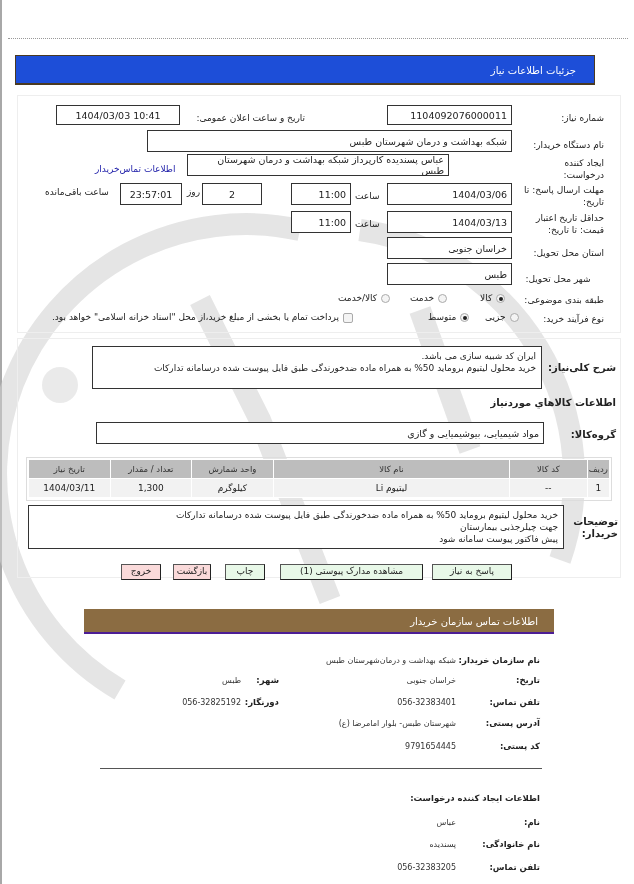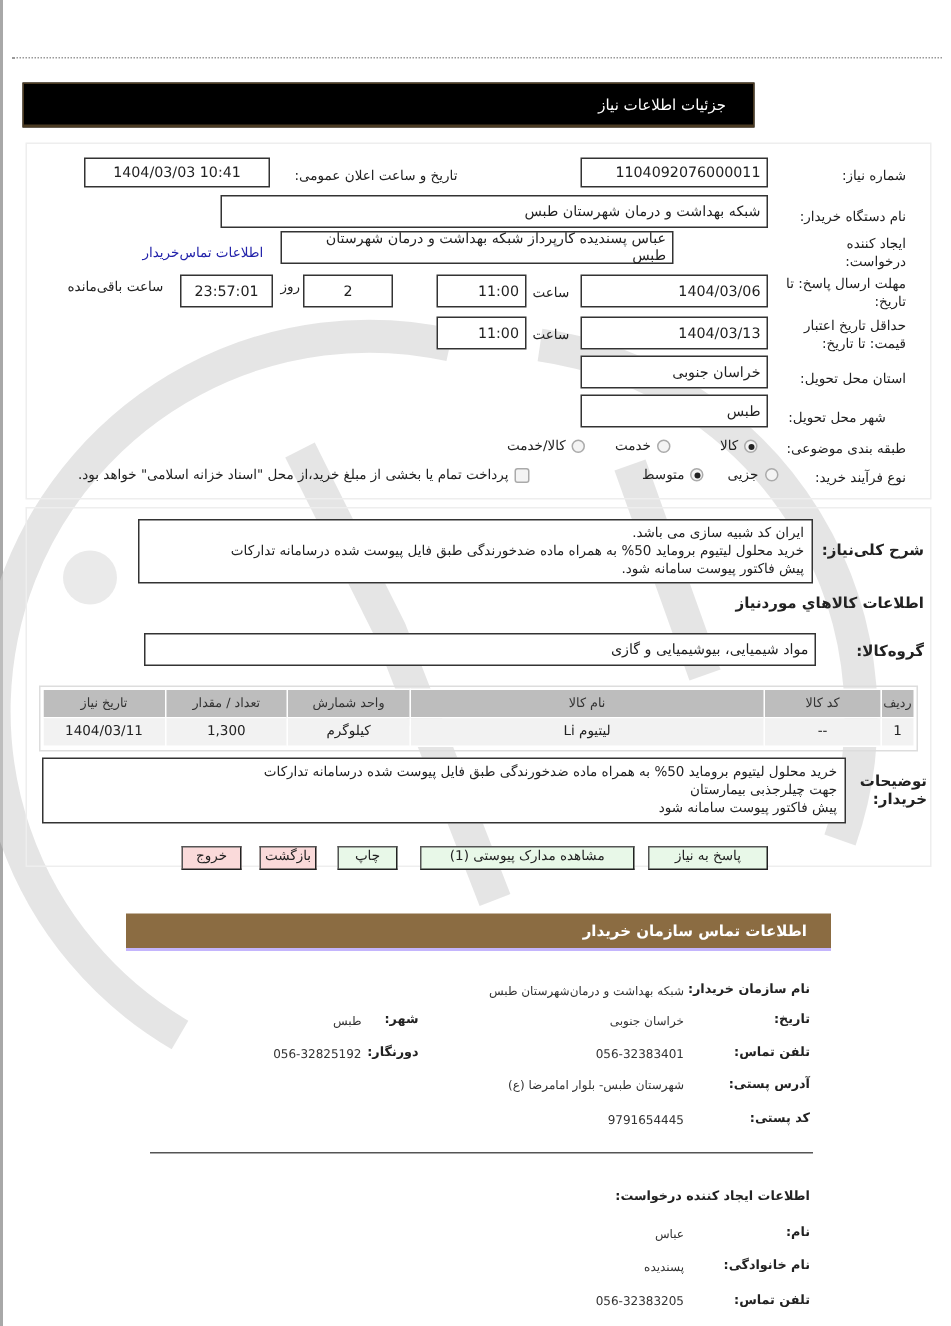--- a/index.html
+++ b/index.html
@@ -1,42 +1,42 @@
 <!DOCTYPE html>
 <html><head>
 <meta charset="utf-8">
 <style>
   * { box-sizing: border-box; margin: 0; padding: 0; }
   html, body { width: 634px; height: 884px; background: #fff; overflow: hidden; }
   body { font-family: "DejaVu Sans", sans-serif; font-size: 9px; color: #222; position: relative; }
   .leftline { position: absolute; left: 0; top: 0; width: 2px; height: 884px; background: #a8a8a8; }
   .dotline { position: absolute; left: 8px; top: 38px; width: 620px; border-top: 1px dotted #999; }
   .watermark { position: absolute; left: 0; top: 0; width: 634px; height: 884px; pointer-events: none; z-index: 0; }
-  .hdr { position: absolute; left: 15px; top: 55px; width: 488px; height: 30px; background: #000000; border: 1px solid #4a3a22; border-bottom: 2px solid #4a3a22; direction: rtl; color: #fff; font-size: 10px; padding: 9px 18px 0 0; z-index: 1; }
+  .hdr { position: absolute; left: 15px; top: 55px; width: 580px; height: 30px; background: #1d4ed8; border: 1px solid #4a3a22; border-bottom: 2px solid #4a3a22; direction: rtl; color: #fff; font-size: 10px; padding: 9px 18px 0 0; z-index: 1; }
   .panel { position: absolute; left: 17px; width: 604px; border: 1px solid #eee; z-index: 1; }
   .lbl { position: absolute; direction: rtl; text-align: right; font-size: 9px; color: #222; z-index: 2; line-height: 12px; }
   .box { position: absolute; border: 1px solid #333; background: #fff; font-size: 9.5px; color: #222; padding: 0 4px; display: flex; align-items: center; z-index: 2; direction: rtl; }
   .box.ltr { direction: ltr; justify-content: flex-end; }
   .box.ctr { justify-content: center; }
   .link { position: absolute; color: #2222aa; font-size: 9px; direction: rtl; z-index: 2; cursor: pointer; }
   .radio { display: inline-block; width: 9px; height: 9px; border-radius: 50%; border: 1px solid #aaa; background: #f4f4f4; vertical-align: middle; position: relative; }
   .radio.on::after { content: ""; position: absolute; left: 2px; top: 2px; width: 4px; height: 4px; border-radius: 50%; background: #222; }
   .chk { display: inline-block; width: 10px; height: 10px; border: 1px solid #aaa; border-radius: 2px; background: #f4f4f4; vertical-align: middle; }
   .opt { position: absolute; direction: rtl; font-size: 9px; z-index: 2; white-space: nowrap; }
   .opt .radio, .opt .chk { margin-left: 4px; }
   .bold { font-weight: bold; font-size: 10px; }
   .textbox { position: absolute; border: 1px solid #333; background: #fff; direction: rtl; text-align: right; font-size: 9px; padding: 3px 5px; line-height: 12px; z-index: 2; }
   table.items { position: absolute; left: 28px; top: 459px; width: 582px; border-collapse: collapse; direction: rtl; z-index: 2; font-size: 9px; }
   table.items th { background: #bdbdbd; color: #333; font-weight: normal; height: 19px; border: 1px solid #fff; font-size: 8.5px; }
   table.items td { background: #f2f2f2; height: 19px; text-align: center; border: 1px solid #fff; }
   .tablewrap { position: absolute; left: 26px; top: 457px; width: 586px; height: 44px; border: 1px solid #ddd; z-index: 1; }
   .btn { position: absolute; height: 16px; border: 1px solid #555; border-right-color: #222; border-bottom-color: #222; font-size: 9px; text-align: center; line-height: 13px; z-index: 2; cursor: pointer; direction: rtl; }
   .btn.green { background: #e8f8e8; }
   .btn.red { background: #fadada; }
-  .hdr2 { position: absolute; left: 84px; top: 609px; width: 470px; height: 25px; background: #8b6c42; color: #fff; font-weight: bold; font-size: 10px; direction: rtl; padding: 7px 16px 0 0; z-index: 1; border-bottom: 2px solid #c4b5fd; }
+  .hdr2 { position: absolute; left: 84px; top: 609px; width: 470px; height: 25px; background: #8b6c42; color: #fff; font-weight: normal; font-size: 10px; direction: rtl; padding: 7px 16px 0 0; z-index: 1; border-bottom: 2px solid #4c1d95; }
   .clbl { position: absolute; direction: rtl; font-size: 8.5px; font-weight: bold; color: #222; z-index: 2; white-space: nowrap; }
   .cval { position: absolute; direction: rtl; font-size: 8px; color: #333; z-index: 2; white-space: nowrap; }
   .cval.ltr { direction: ltr; }
   .hr { position: absolute; left: 100px; top: 768px; width: 442px; border-top: 1px solid #555; z-index: 2; }
 </style>
 </head>
 <body>
 
 <div class="leftline"></div>
 <div class="dotline"></div>
@@ -100,21 +100,20 @@
 
 <div class="lbl" style="right:30px;top:313px;width:92px;">نوع فرآیند خرید:</div>
 <div class="opt" style="left:485px;top:312px;"><span class="radio"></span><span>جزیی</span></div>
 <div class="opt" style="left:428px;top:312px;"><span class="radio on"></span><span>متوسط</span></div>
 <div class="opt" style="left:52px;top:312px;"><span class="chk"></span><span>پرداخت تمام یا بخشی از مبلغ خرید،از محل "اسناد خزانه اسلامی" خواهد بود.</span></div>
 
 <div class="lbl bold" style="right:18px;top:362px;">شرح کلی‌نیاز:</div>
 <div class="textbox" style="left:92px;top:346px;width:450px;height:43px;">
   <div>ایران کد شبیه سازی می باشد.</div>
   <div>خرید محلول لیتیوم بروماید 50% به همراه ماده ضدخورندگی طبق فایل پیوست شده درسامانه تدارکات</div>
-  <div>پیش فاکتور پیوست سامانه شود.</div>
 </div>
 
 <div class="lbl bold" style="right:18px;top:397px;">اطلاعات کالاهاي موردنياز</div>
 
 <div class="lbl bold" style="right:18px;top:429px;">گروه‌کالا:</div>
 <div class="box" style="left:96px;top:422px;width:448px;height:22px;">مواد شیمیایی، بیوشیمیایی و گازی</div>
 
 <div class="tablewrap"></div>
 <table class="items">
   <thead>

